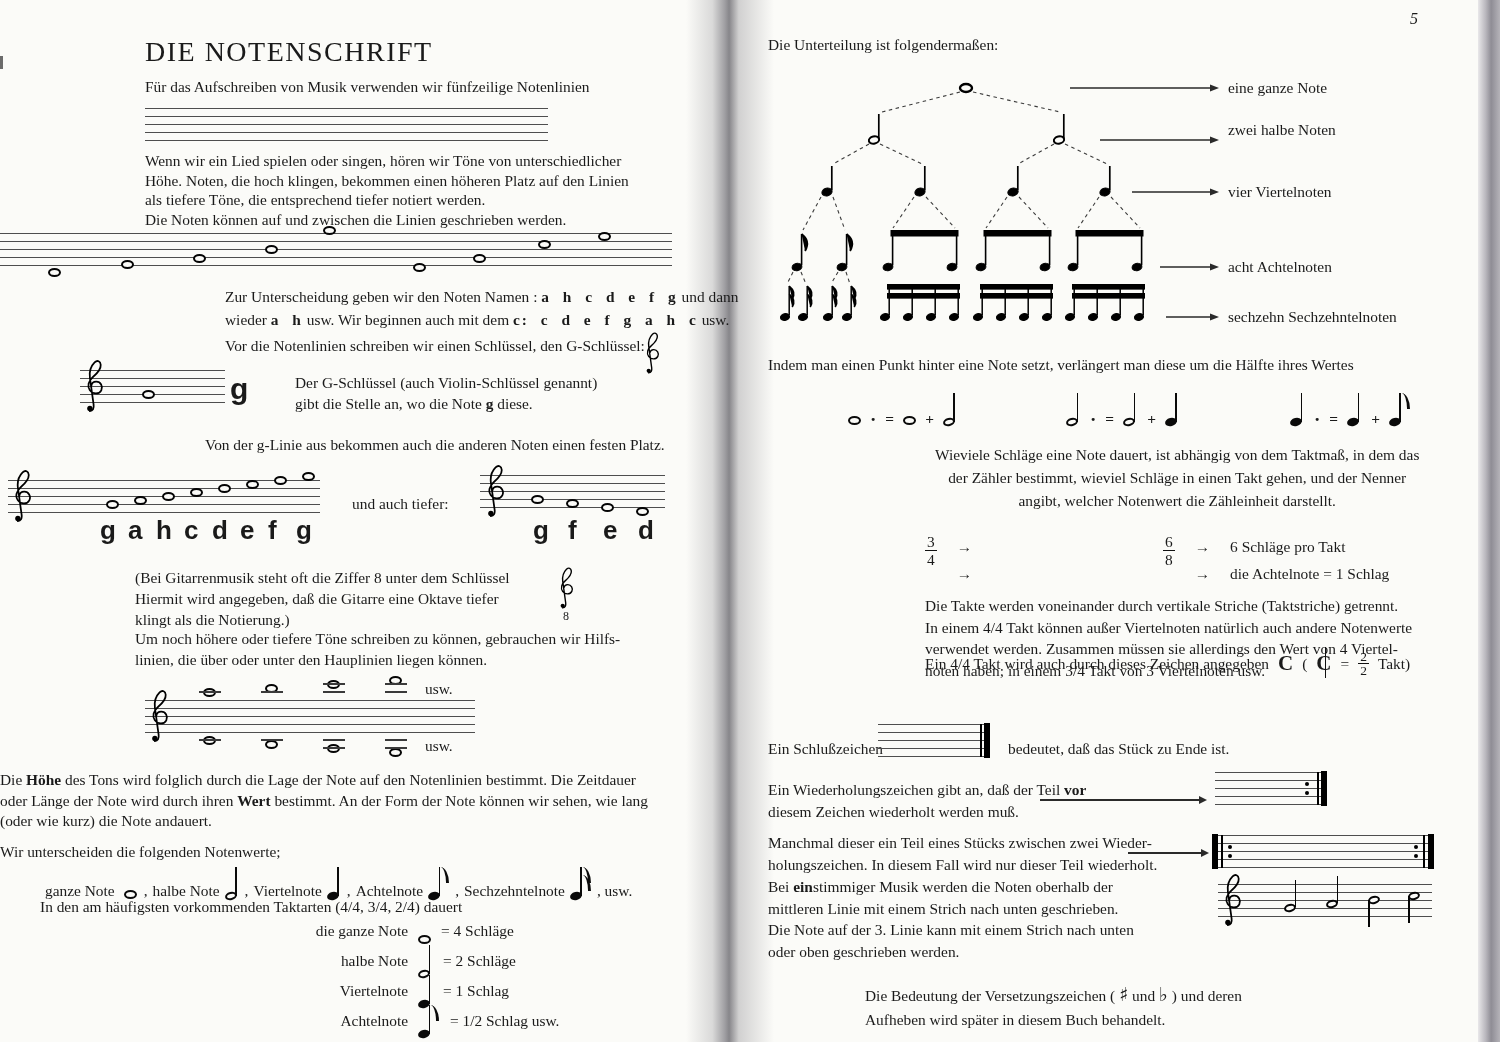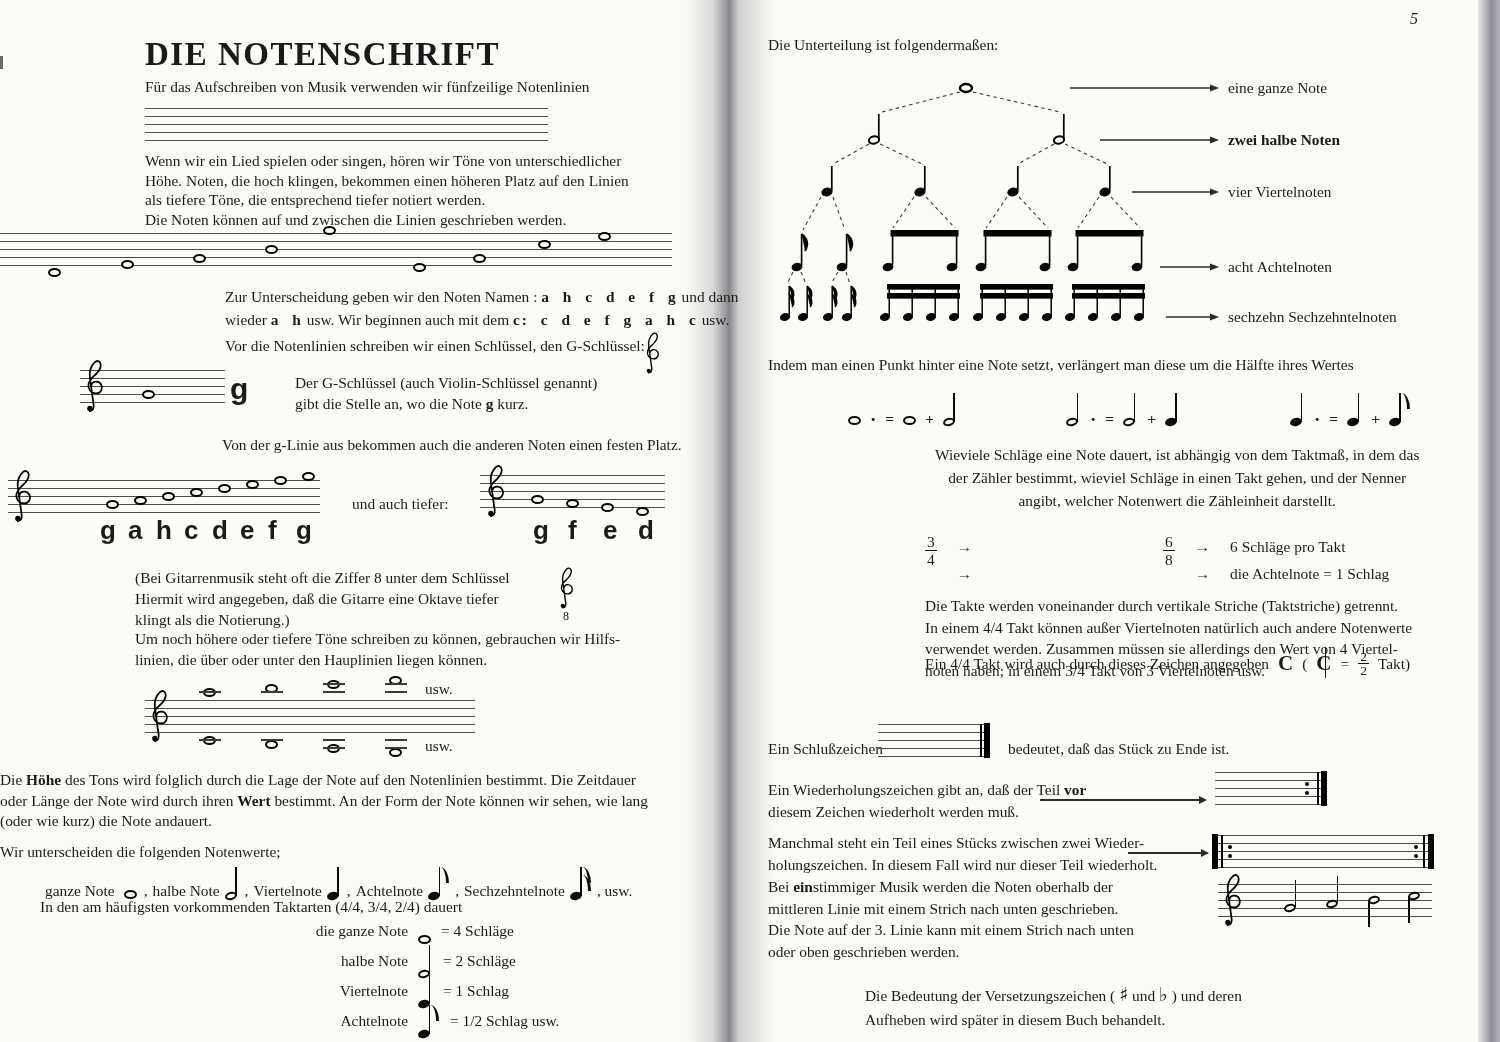--- a/index.html
+++ b/index.html
@@ -2,21 +2,21 @@
 <html><head>
 <meta charset="utf-8">
 <style>
   html,body{margin:0;padding:0;background:#e8e8e6;}
   #canvas{position:relative;width:1500px;height:1042px;background:#fbfbf8;overflow:hidden;
           font-family:"Liberation Serif","DejaVu Serif",serif;color:#1a1a1a;font-size:15.4px;}
   .abs{position:absolute;}
   .line{white-space:nowrap;}
   .b{font-weight:bold;}
   .sans{font-family:"Liberation Sans","DejaVu Sans",sans-serif;}
-  .title{font-size:33px;font-weight:bold;letter-spacing:1.5px;}
+  .title{font-size:28px;font-weight:normal;letter-spacing:1.5px;}
   .notenames{font-weight:bold;letter-spacing:2px;word-spacing:6px;}
   i{font-style:normal;display:block;}
 
   
   .staff{position:absolute;height:33px;background:repeating-linear-gradient(to bottom,#4e4e4e 0,#4e4e4e 1px,transparent 1px,transparent 8px);background-size:100% 33px;background-repeat:no-repeat;}
   .swn{position:absolute;width:13px;height:9px;border:2.4px solid #050505;border-radius:50%;box-sizing:border-box;background:#fbfbf8;}
   .ledger{position:absolute;width:22px;height:1.5px;background:#3a3a3a;}
   .bar-thin{position:absolute;top:0;bottom:0;width:2px;background:#000;}
   .bar-thick{position:absolute;top:-1px;bottom:-1px;width:6px;background:#000;}
   .rdot{position:absolute;width:4px;height:4px;border-radius:50%;background:#000;}
@@ -105,24 +105,24 @@
 
   <div class="staff" style="left:80px;top:370px;width:145px;">
     <span class="swn" style="left:62px;top:19.5px;"></span>
   </div>
   <svg class="abs" style="left:84px;top:357px;" width="20" height="58">
       <use href="#gclef"></use>
     </svg>
   <div class="abs sans b" style="left:230px;top:372px;font-size:30px;">g</div>
   <div class="abs" style="left:295px;top:372px;line-height:21px;">
     <div class="line">Der G-Schlüssel (auch Violin-Schlüssel genannt)</div>
-    <div class="line"><span>gibt die Stelle an, wo die Note </span><span class="b">g</span><span> kurz.</span></div>
-  </div>
-
-  <div class="abs line" style="left:222px;top:436px;">Von der g-Linie aus bekommen auch die anderen Noten einen festen Platz.</div>
+    <div class="line"><span>gibt die Stelle an, wo die Note </span><span class="b">g</span><span> diese.</span></div>
+  </div>
+
+  <div class="abs line" style="left:205px;top:436px;">Von der g-Linie aus bekommen auch die anderen Noten einen festen Platz.</div>
 
   <div class="staff" style="left:8px;top:480px;width:312px;">
     <span class="swn" style="left:98px;top:19.5px;"></span>
     <span class="swn" style="left:126px;top:15.5px;"></span>
     <span class="swn" style="left:154px;top:11.5px;"></span>
     <span class="swn" style="left:182px;top:7.5px;"></span>
     <span class="swn" style="left:210px;top:3.5px;"></span>
     <span class="swn" style="left:238px;top:-0.5px;"></span>
     <span class="swn" style="left:266px;top:-4.5px;"></span>
     <span class="swn" style="left:294px;top:-8.5px;"></span>
@@ -395,21 +395,21 @@
         <polygon points="440,66.5 449,70 440,73.5" fill="#2a2a2a" stroke="none"></polygon>
       <line x1="362" y1="122" x2="440" y2="122"></line>
         <polygon points="440,118.5 449,122 440,125.5" fill="#2a2a2a" stroke="none"></polygon>
       <line x1="390" y1="197" x2="440" y2="197"></line>
         <polygon points="440,193.5 449,197 440,200.5" fill="#2a2a2a" stroke="none"></polygon>
       <line x1="396" y1="247" x2="440" y2="247"></line>
         <polygon points="440,243.5 449,247 440,250.5" fill="#2a2a2a" stroke="none"></polygon>
     </g>
   </svg>
   <div class="abs line" style="left:1228px;top:79px;">eine ganze Note</div>
-  <div class="abs line" style="left:1228px;top:131px;font-weight:bold;">zwei halbe Noten</div>
+  <div class="abs line" style="left:1228px;top:121px;">zwei halbe Noten</div>
   <div class="abs line" style="left:1228px;top:183px;">vier Viertelnoten</div>
   <div class="abs line" style="left:1228px;top:258px;">acht Achtelnoten</div>
   <div class="abs line" style="left:1228px;top:308px;font-family:Liberation Serif, serif;">sechzehn Sechzehntelnoten</div>
 
   <div class="abs line" style="left:768px;top:356px;">Indem man einen Punkt hinter eine Note setzt, verlängert man diese um die Hälfte ihres Wertes</div>
 
   <div class="abs eqrow" style="left:848px;top:386px;">
     <span class="g-wn" style="margin-bottom:1px;"></span>
     <span class="dotop">·</span>
     <span class="op">=</span>
@@ -522,21 +522,21 @@
       <i class="head"></i>
     </div>
   <div class="staff" style="left:1215px;top:772px;width:112px;">
     <i class="rdot" style="right:18px;top:10px;"></i>
     <i class="rdot" style="right:18px;top:19px;"></i>
     <i class="bar-thin" style="right:8px;"></i>
     <i class="bar-thick" style="right:0;"></i>
   </div>
 
   <div class="abs" style="left:768px;top:832px;line-height:21.5px;">
-    <div class="line">Manchmal steht ein Teil eines Stücks zwischen zwei Wieder-</div>
+    <div class="line">Manchmal dieser ein Teil eines Stücks zwischen zwei Wieder-</div>
     <div class="line">holungszeichen. In diesem Fall wird nur dieser Teil wiederholt.</div>
   </div>
   <div class="harrow" style="left:1128px;top:852px;width:74px;">
       <i class="head"></i>
     </div>
   <div class="staff" style="left:1212px;top:835px;width:222px;">
     <i class="bar-thick" style="left:0;"></i>
     <i class="bar-thin" style="left:9px;"></i>
     <i class="rdot" style="left:16px;top:10px;"></i>
     <i class="rdot" style="left:16px;top:19px;"></i>

